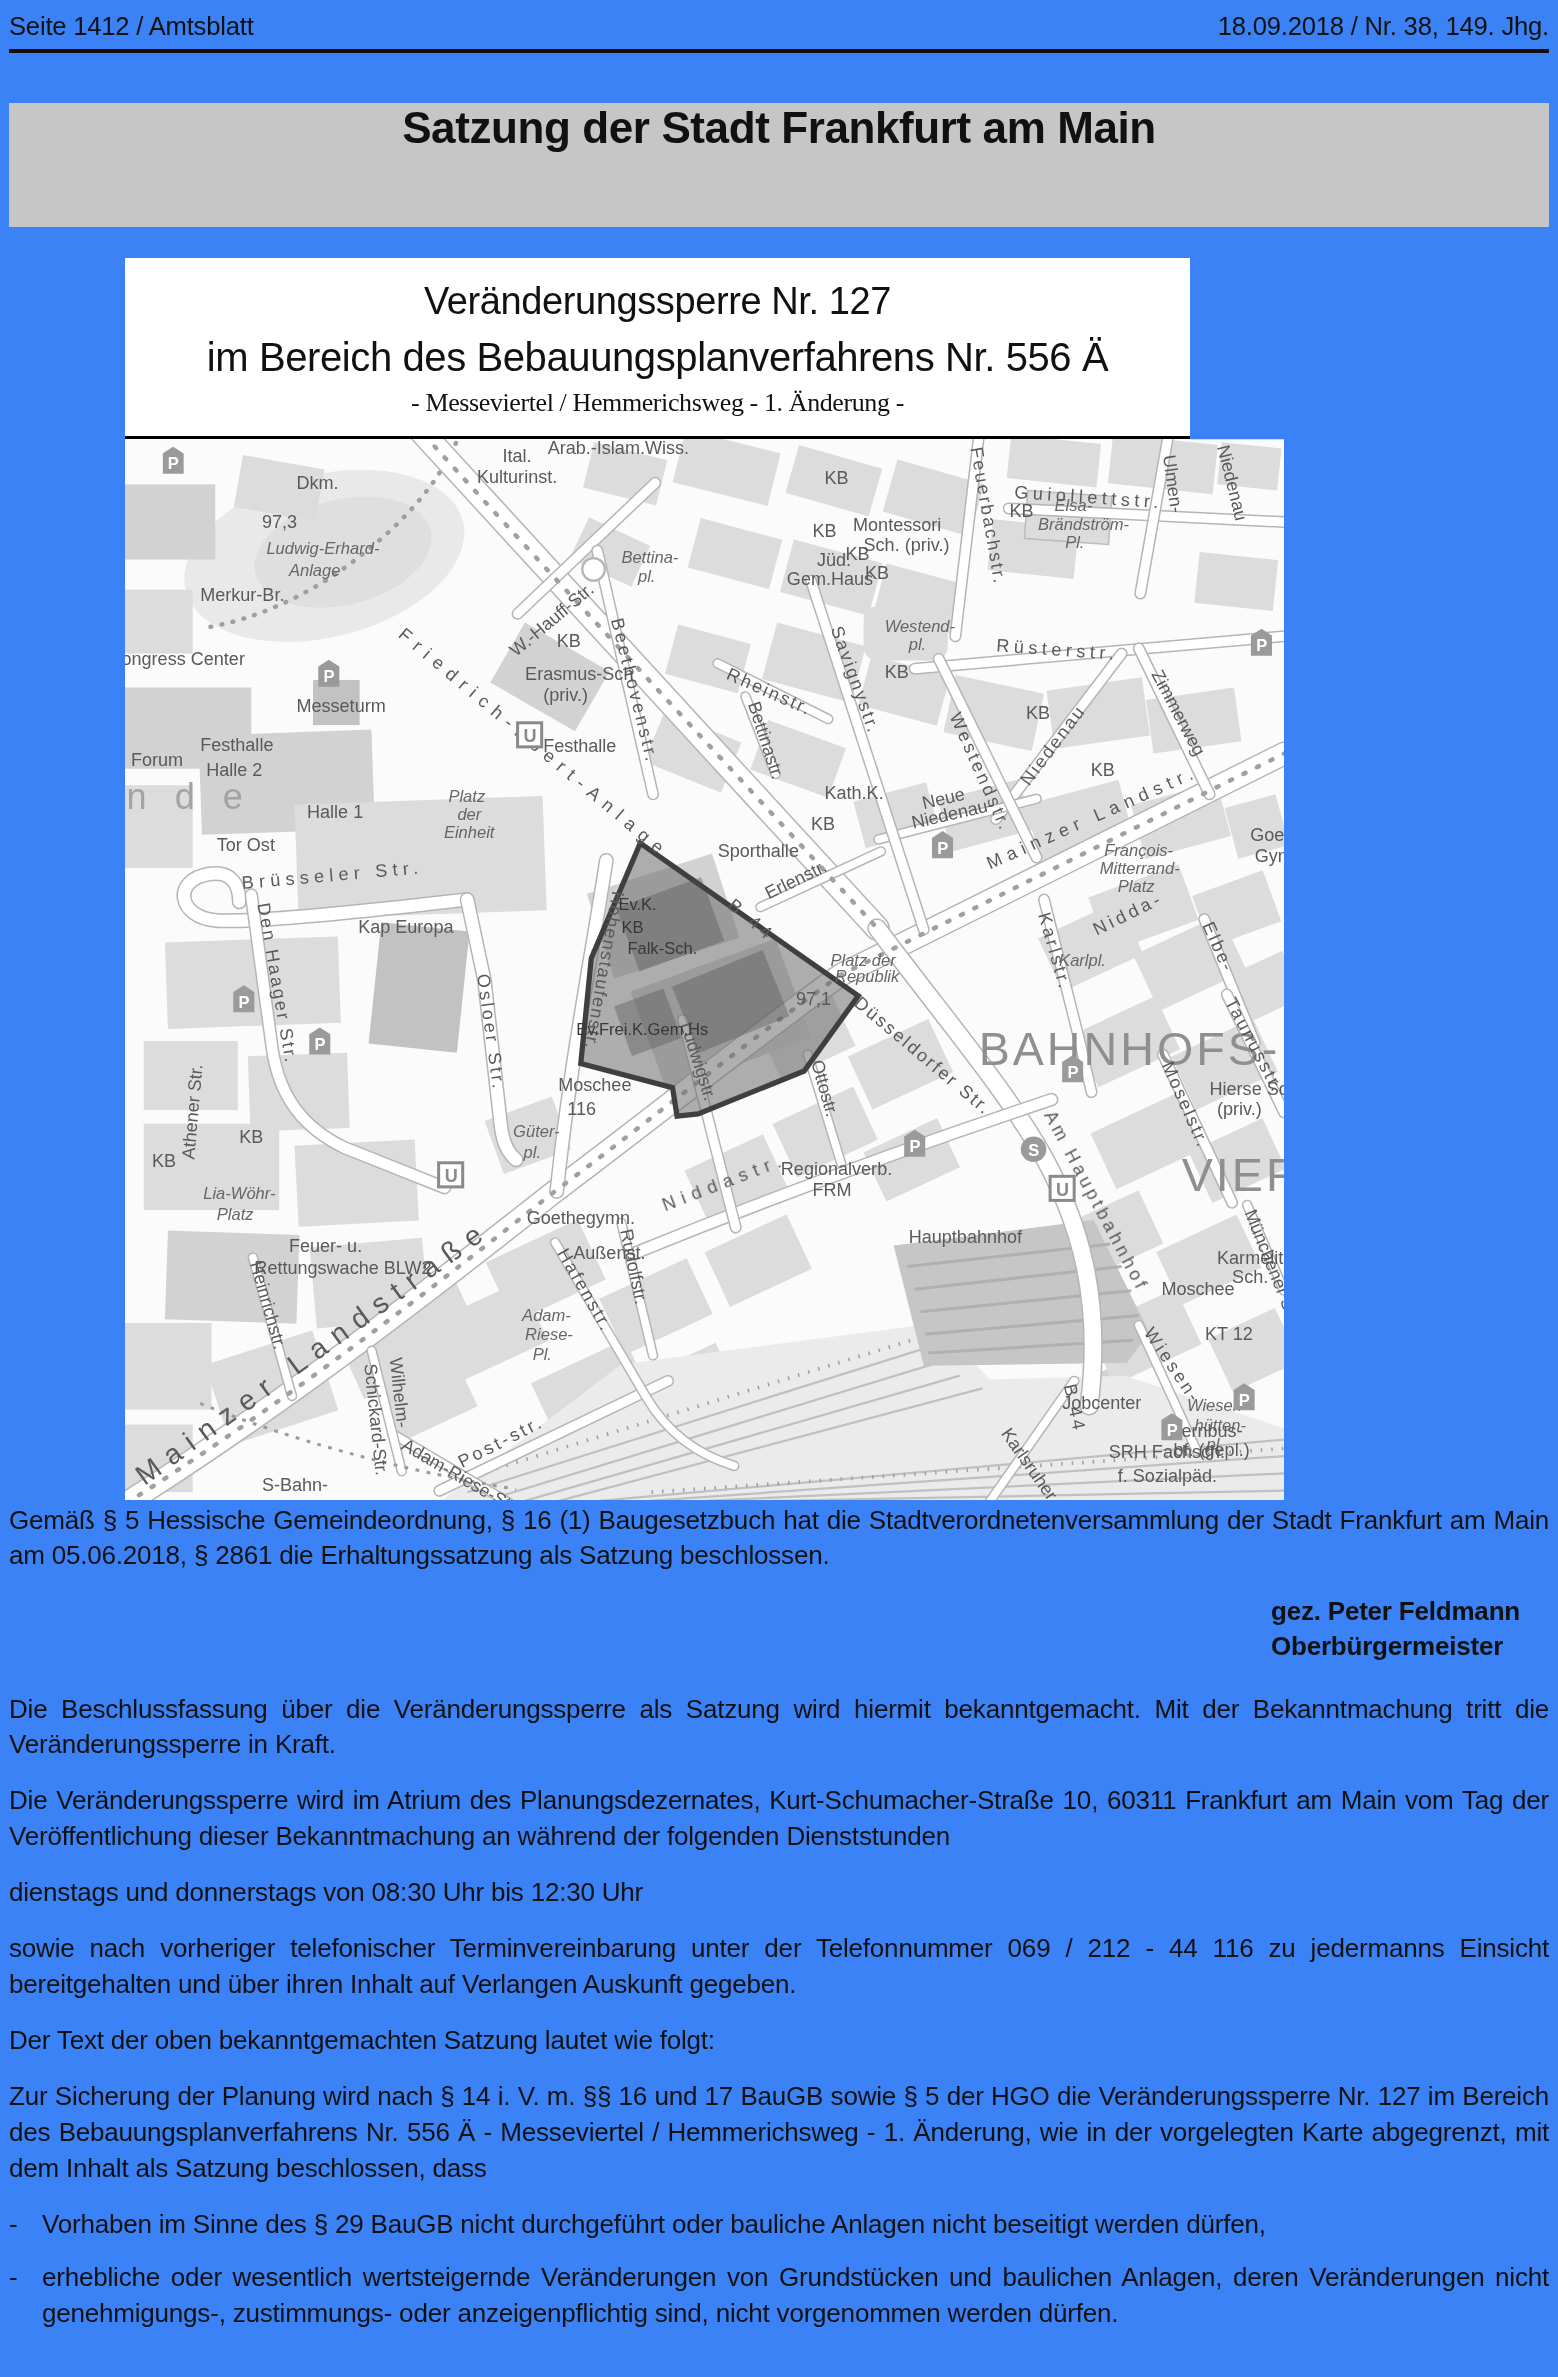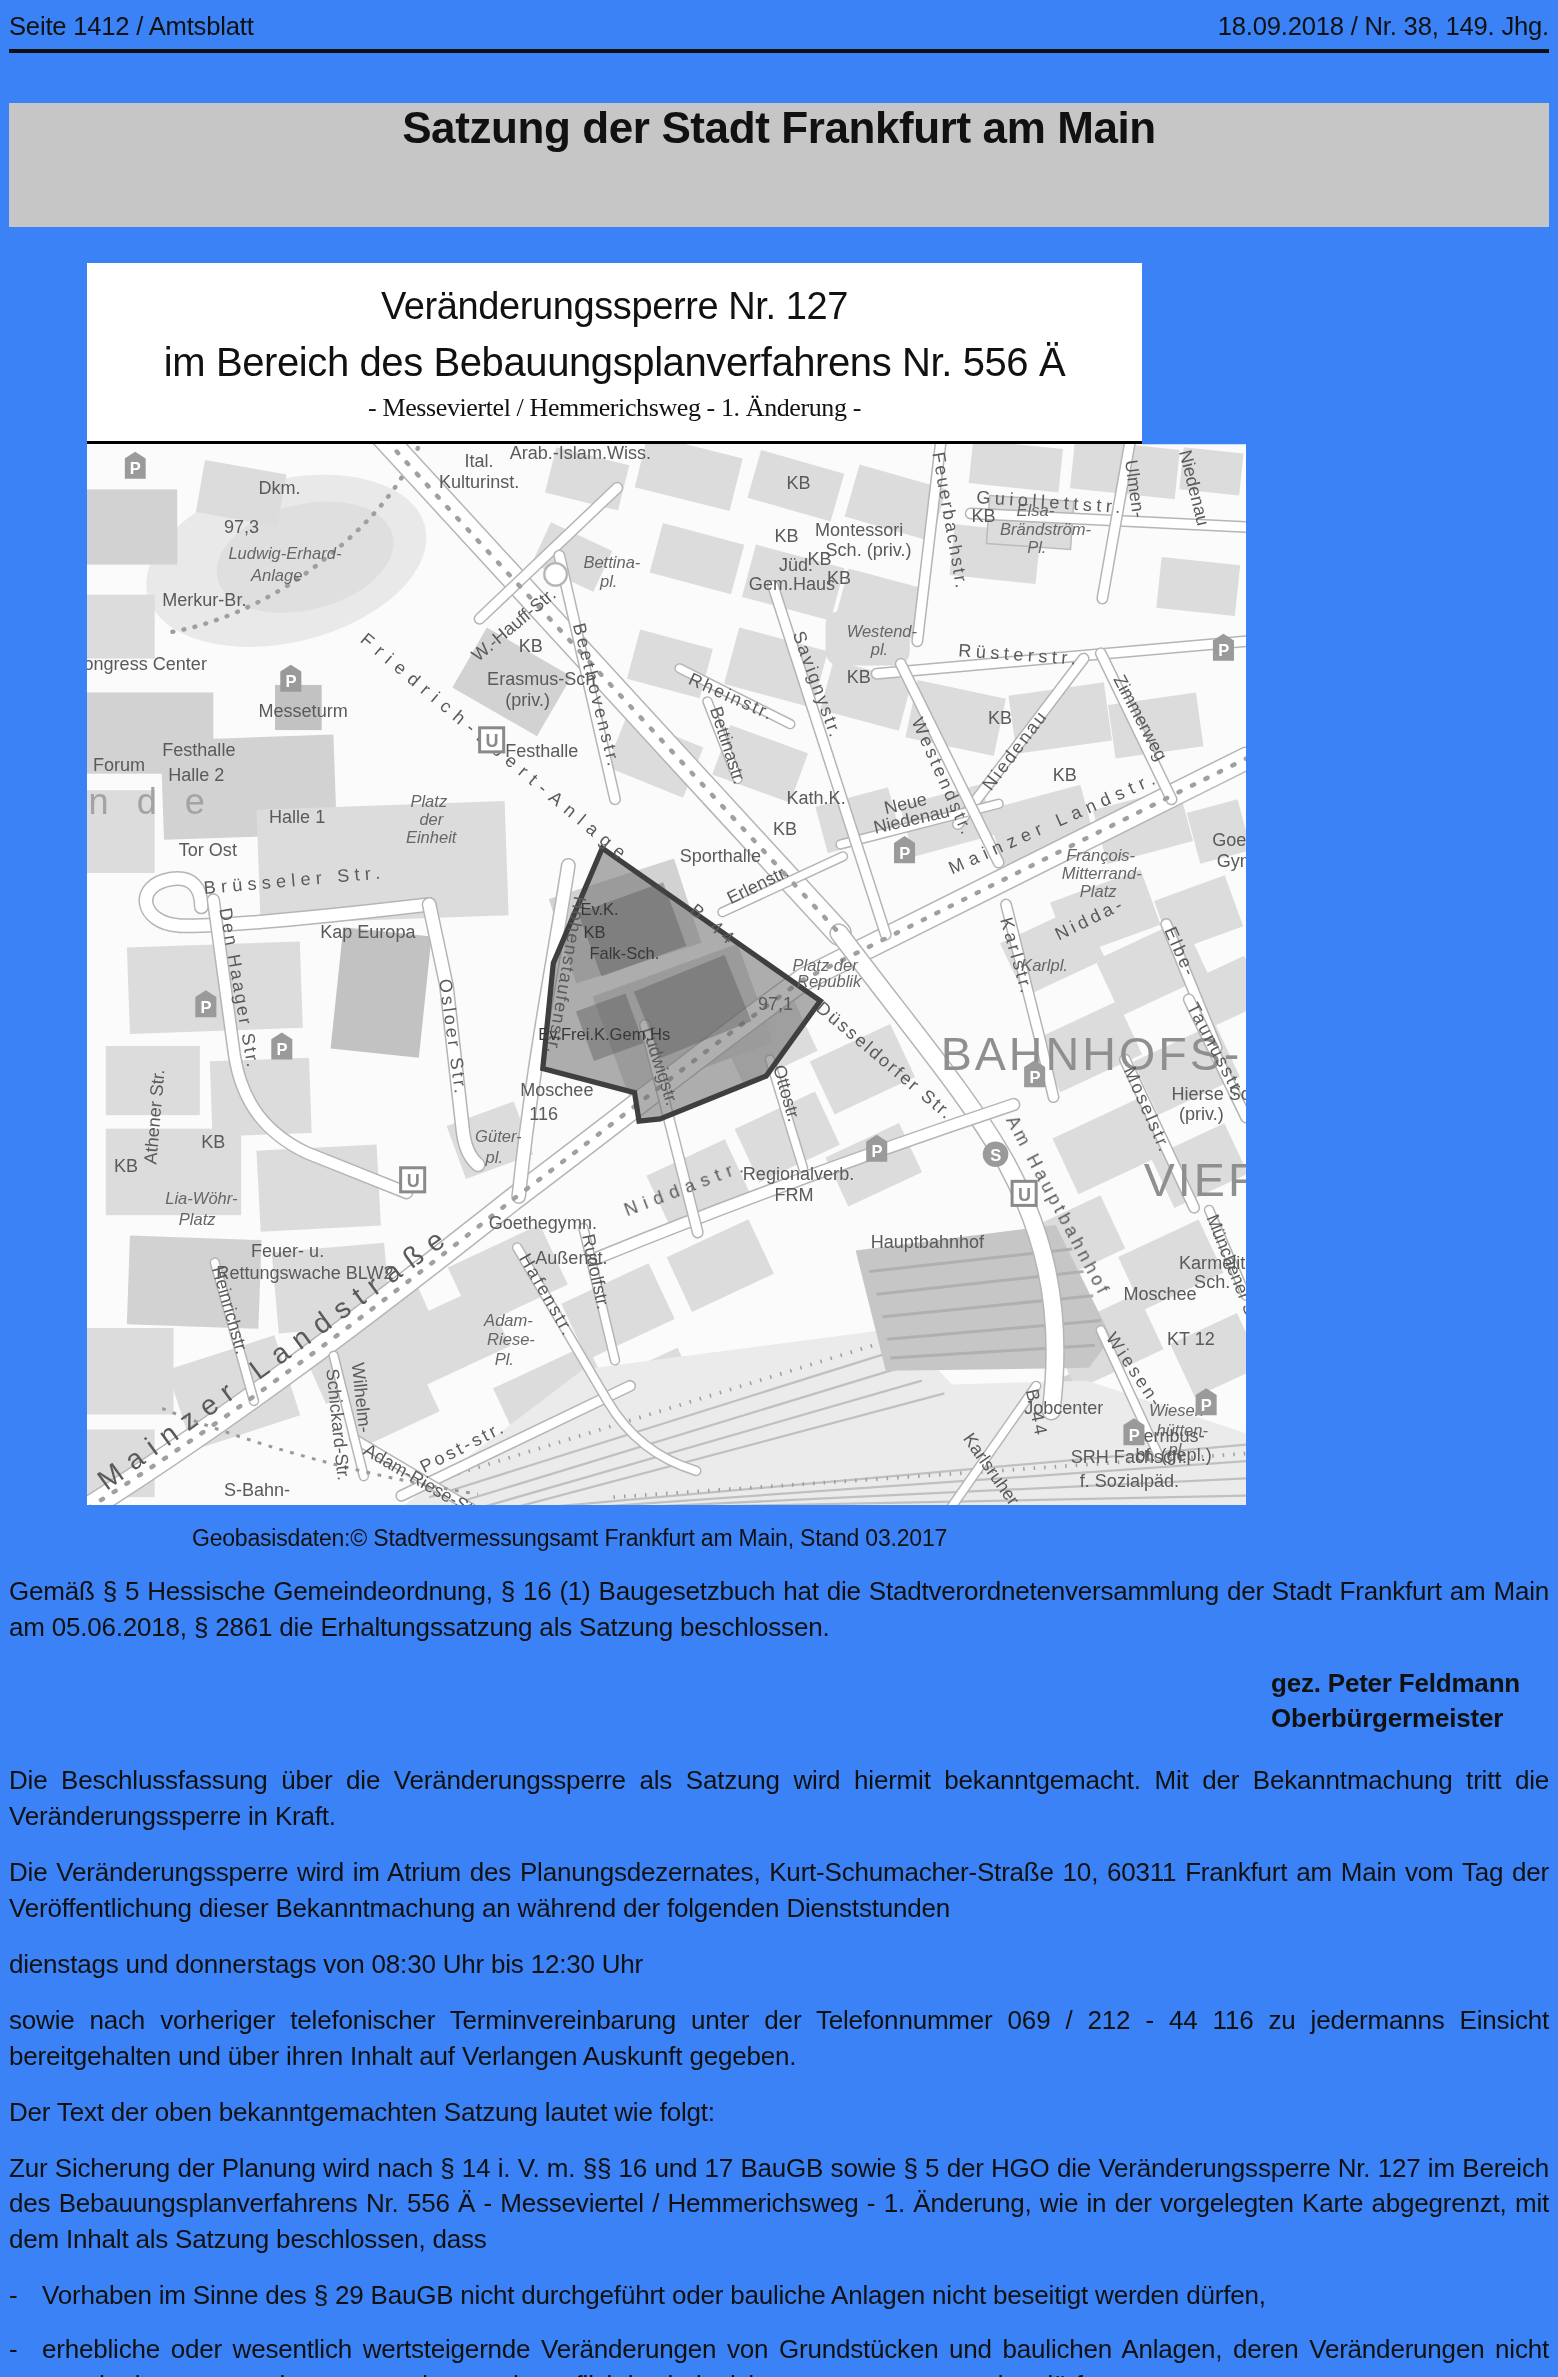--- a/index.html
+++ b/index.html
@@ -8,21 +8,21 @@
     --restricted_fill:#6e6e6e; --restricted_stroke:#3f3f3f; --icon_gray:#9a9a9a;
   }
   *{box-sizing:border-box; margin:0; padding:0;}
   body{background:#ffffff; font-family:"Liberation Sans","DejaVu Sans",sans-serif; color:var(--ink);}
   .page{width:1558px; height:2377px; background:#3b82f6; position:relative; padding:0 9px; overflow:hidden;}
   .hdr{display:flex; justify-content:space-between; align-items:flex-end;
        font-size:25.6px; padding:12px 0 7.5px; border-bottom:4.5px solid #101010; letter-spacing:-0.2px;}
   .banner{margin-top:50px; height:124px; background:var(--banner_bg);
        display:flex; align-items:flex-start; justify-content:center;}
   .banner h1{font-size:44px; font-weight:bold; letter-spacing:-0.4px;}
-  .nbox{margin:28px 0 0 70px; width:1071px; border:8px solid #3b82f6; background:#fff;}
+  .nbox{margin:28px 0 0 113px; width:1071px; border:3px solid #3b82f6; background:#fff;}
   .nbox-titles{text-align:center; padding:22.6px 7.5px 18px;}
   .nbox-titles .t1{font-size:38px; margin-bottom:12px; letter-spacing:-0.4px;}
   .nbox-titles .t2{font-size:40px; margin-bottom:7.5px; letter-spacing:-0.4px;}
   .nbox-titles .t3{font-size:26px; letter-spacing:-0.4px;font-family:Liberation Serif, serif;}
   .mapwrap{border-top:3px solid #000;}
   svg{display:block;}
   .caption{font-size:23px; margin:12px 0 22.6px 183px; letter-spacing:-0.2px;}
   .bodytext{font-size:26px; line-height:1.375; letter-spacing:-0.2px;}
   .bodytext p{text-align:justify; margin-bottom:20.3px;}
   .sig{width:max-content; margin:18px 29px 27px auto; font-weight:bold; line-height:1.35;}
@@ -508,21 +508,20 @@
             </g>
           <g transform="translate(1192,928)">
               <circle cx="16" cy="16" r="17" class="ico"></circle>
               <text class="icotxt" x="9" y="25">S</text>
             </g>
         </g>
       </svg>
     </div>
   </div>
 
-  <div class="caption">Geobasisdaten:© Stadtvermessungsamt Frankfurt am Main, Stand 03.2017</div>
 
   <div class="bodytext">
     <p>Gemäß § 5 Hessische Gemeindeordnung, § 16 (1) Baugesetzbuch hat die Stadtverordnetenversammlung der Stadt Frankfurt am Main am 05.06.2018, § 2861 die Erhaltungssatzung als Satzung beschlossen.</p>
     <div class="sig">
       <div>gez. Peter Feldmann</div>
       <div>Oberbürgermeister</div>
     </div>
     <p>Die Beschlussfassung über die Veränderungssperre als Satzung wird hiermit bekanntgemacht. Mit der Bekanntmachung tritt die Veränderungssperre in Kraft.</p>
     <p>Die Veränderungssperre wird im Atrium des Planungsdezernates, Kurt-Schumacher-Straße 10, 60311 Frankfurt am Main vom Tag der Veröffentlichung dieser Bekanntmachung an während der folgenden Dienststunden</p>
     <p>dienstags und donnerstags von 08:30 Uhr bis 12:30 Uhr</p>

